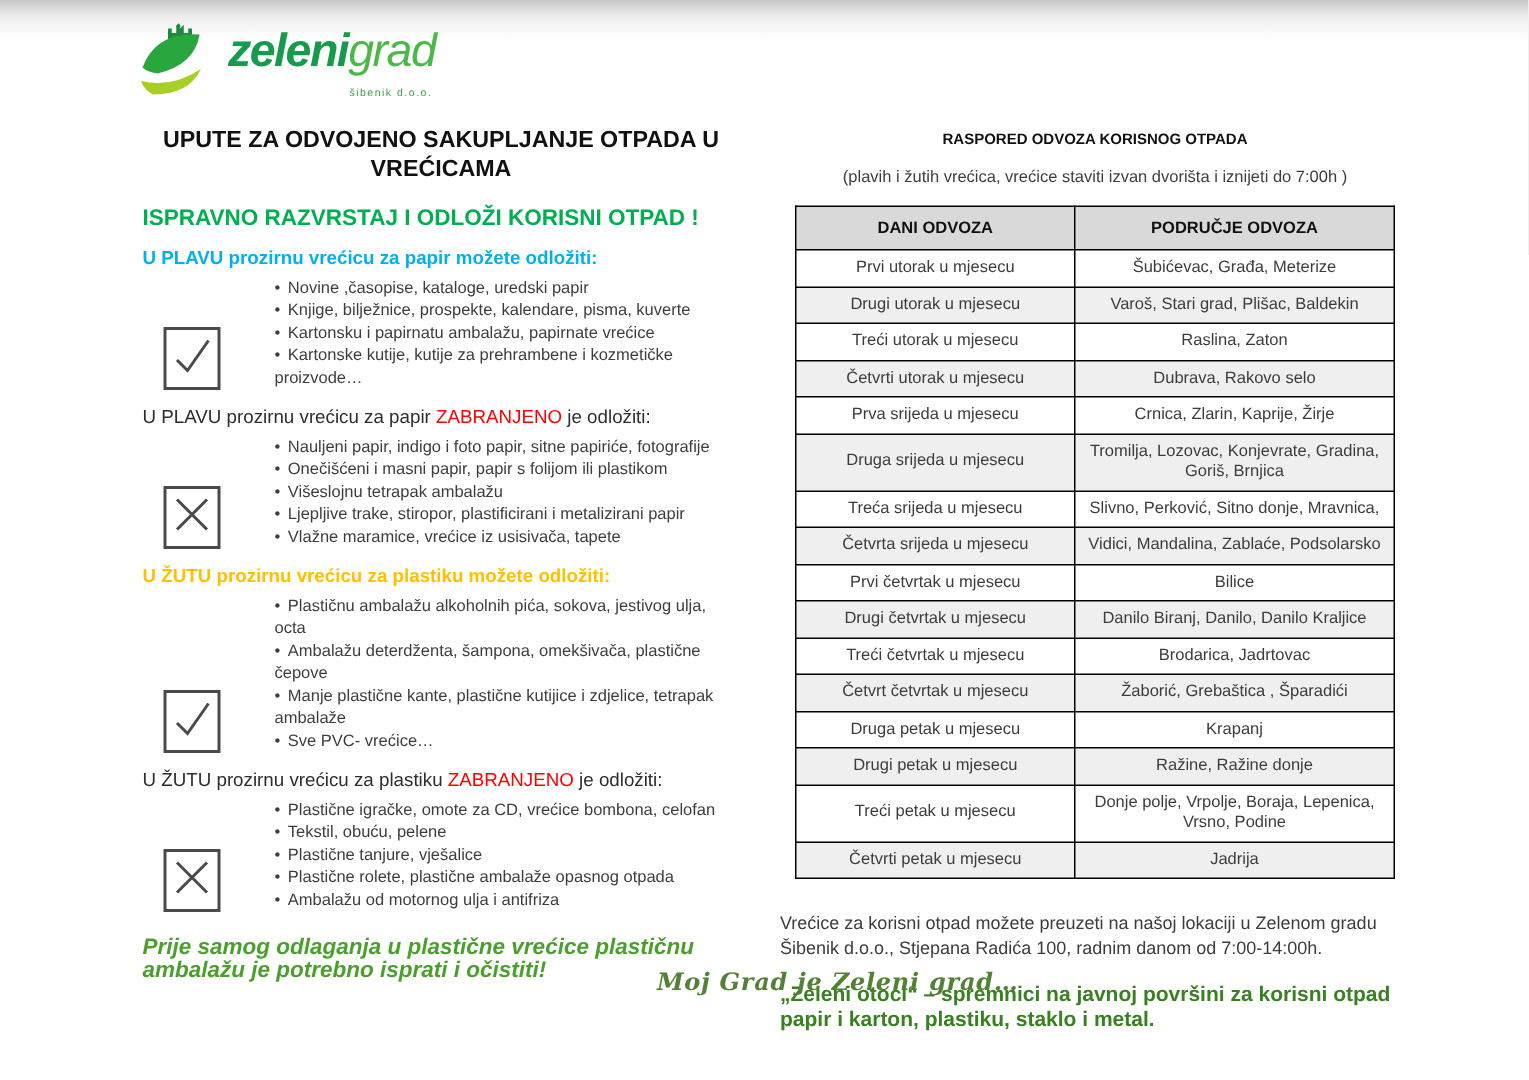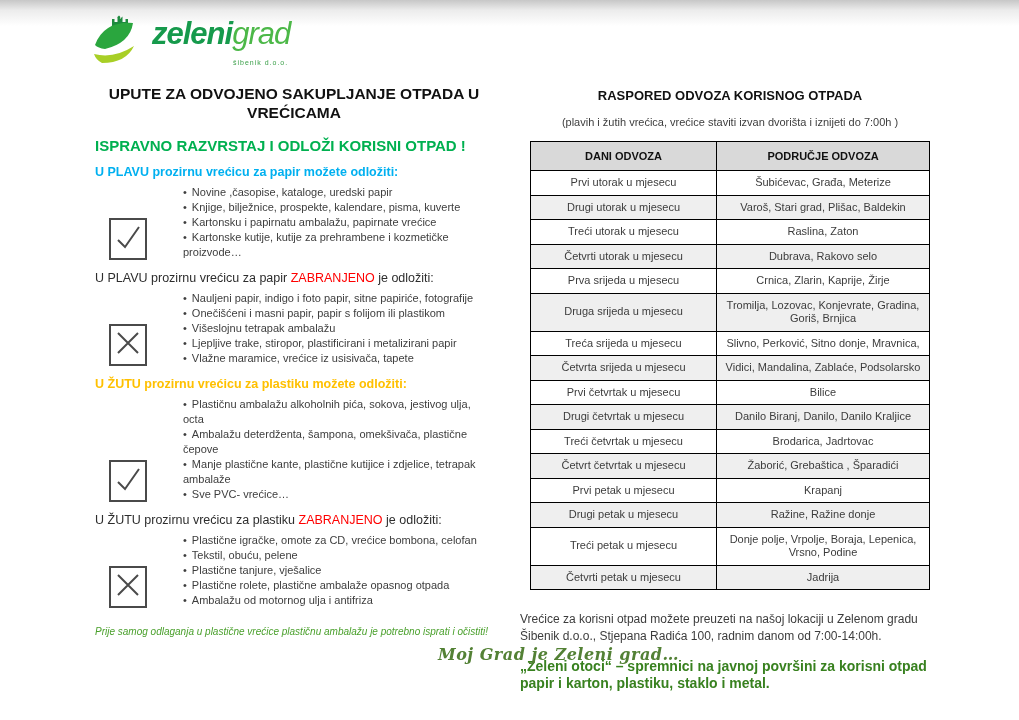--- a/index.html
+++ b/index.html
@@ -32,24 +32,24 @@
   .kw-red   { color:#ff0000; }
   .list-row { display:flex; align-items:flex-end; margin-top:5px; }
   .checkbox {
     flex:none; width:38px; height:42px; margin:9px 0 0 14px;
     border:2px solid #4a4a4a; background:#fff;
     display:flex; align-items:center; justify-content:center;
   }
   .items { list-style:none; margin-left:36px; }
   .items li { font-size:11px; line-height:15px; color:#3d3d3d; }
   .items li::before { content:"\2022"; margin-right:5px; color:#3d3d3d; }
-  .wash-note { margin-top:16px; font-size:10px; line-height:15px; font-weight:normal; font-style:italic; color:#4aa02c; }
+  .wash-note { margin-top:16px; font-size:15px; line-height:15px; font-weight:bold; font-style:italic; color:#4aa02c; }
   
   .right-col { position:absolute; left:520px; top:88px; width:420px; }
-  .schedule-title { text-align:center; font-weight:bold; font-size:13px; color:#111; }
+  .schedule-title { text-align:center; font-weight:bold; font-size:10px; color:#111; }
   .schedule-sub { text-align:center; font-size:11px; color:#3d3d3d; margin-top:13px; }
   table.schedule { border-collapse:collapse; margin:13px auto 0; width:400px; }
   .schedule th {
     border:1px solid #000; background:#d9d9d9; font-size:11px; font-weight:bold;
     padding:8px 20px; color:#111;
   }
   .schedule td {
     border:1px solid #000; font-size:11px; color:#3c3c3c;
     text-align:center; padding:5px 6px; line-height:13.5px; background:#fff;
   }
@@ -224,21 +224,21 @@
           </tr>
         <tr>
             <td>Treći četvrtak u mjesecu</td>
             <td>Brodarica, Jadrtovac</td>
           </tr>
         <tr>
             <td>Četvrt četvrtak u mjesecu</td>
             <td>Žaborić, Grebaštica , Šparadići</td>
           </tr>
         <tr>
-            <td>Prvi petak u mjesecu</td>
+            <td>Druga petak u mjesecu</td>
             <td>Krapanj</td>
           </tr>
         <tr>
             <td>Drugi petak u mjesecu</td>
             <td>Ražine, Ražine donje</td>
           </tr>
         <tr>
             <td>Treći petak u mjesecu</td>
             <td>Donje polje, Vrpolje, Boraja, Lepenica, Vrsno, Podine</td>
           </tr>

